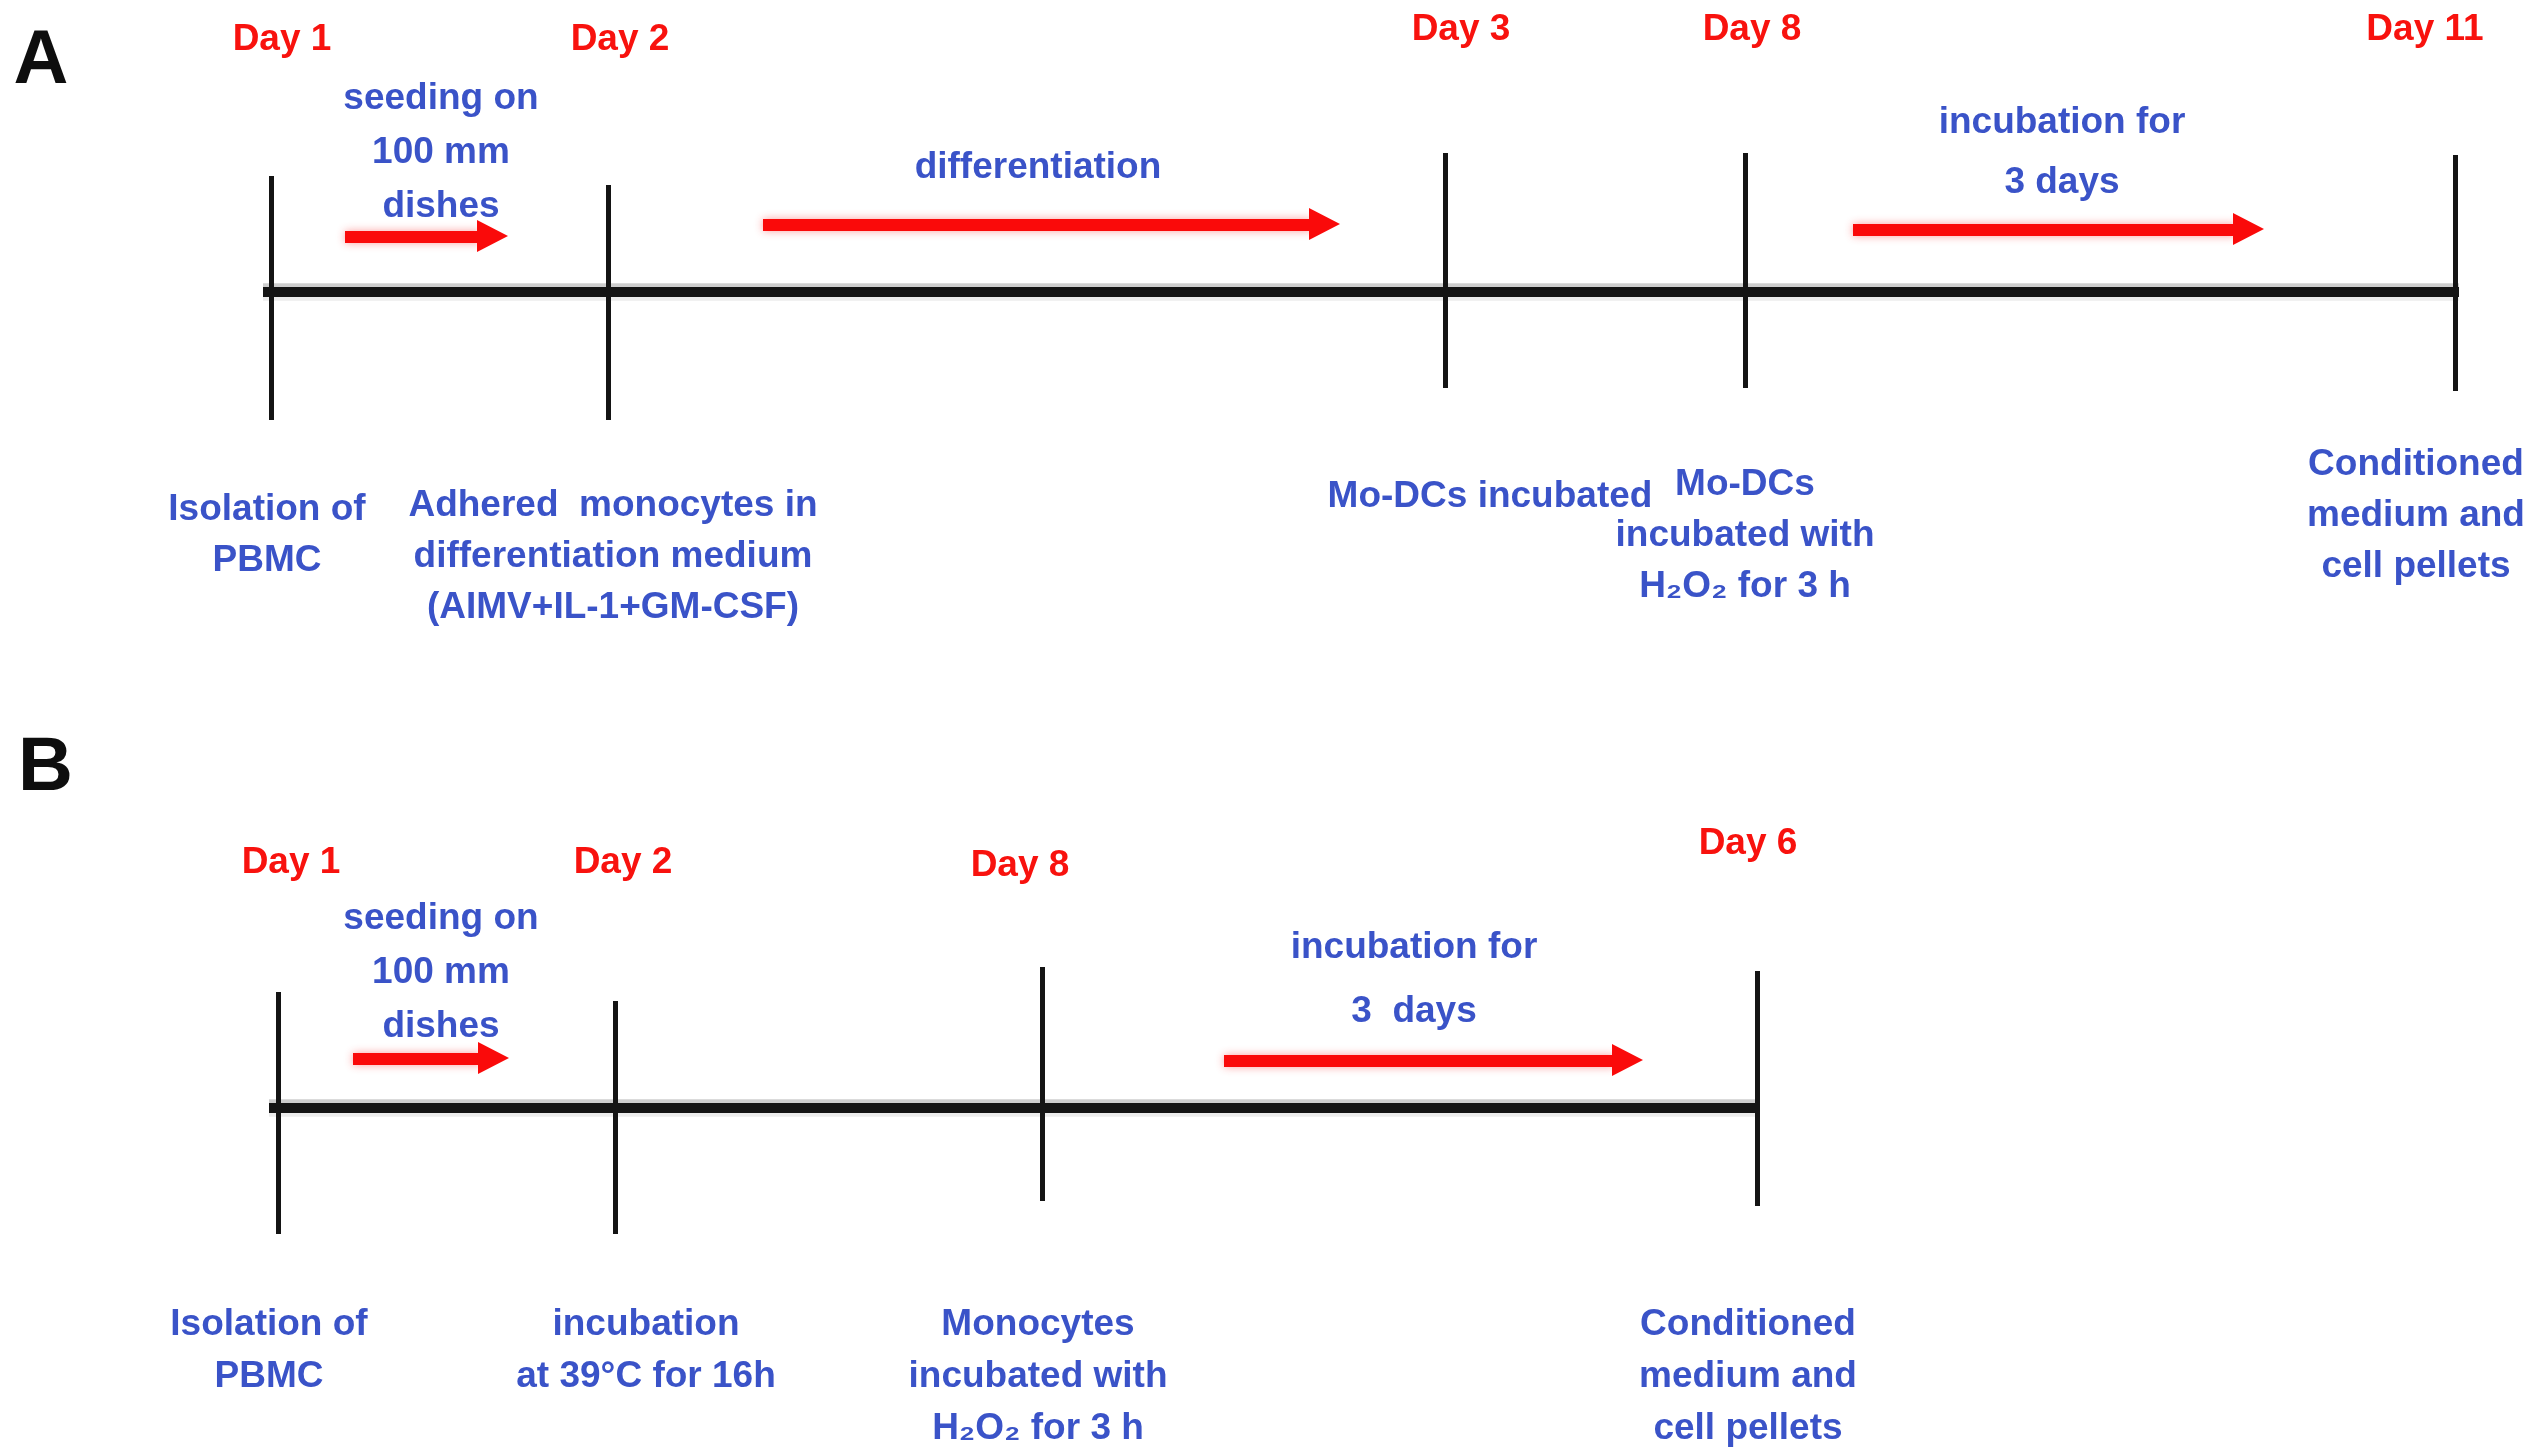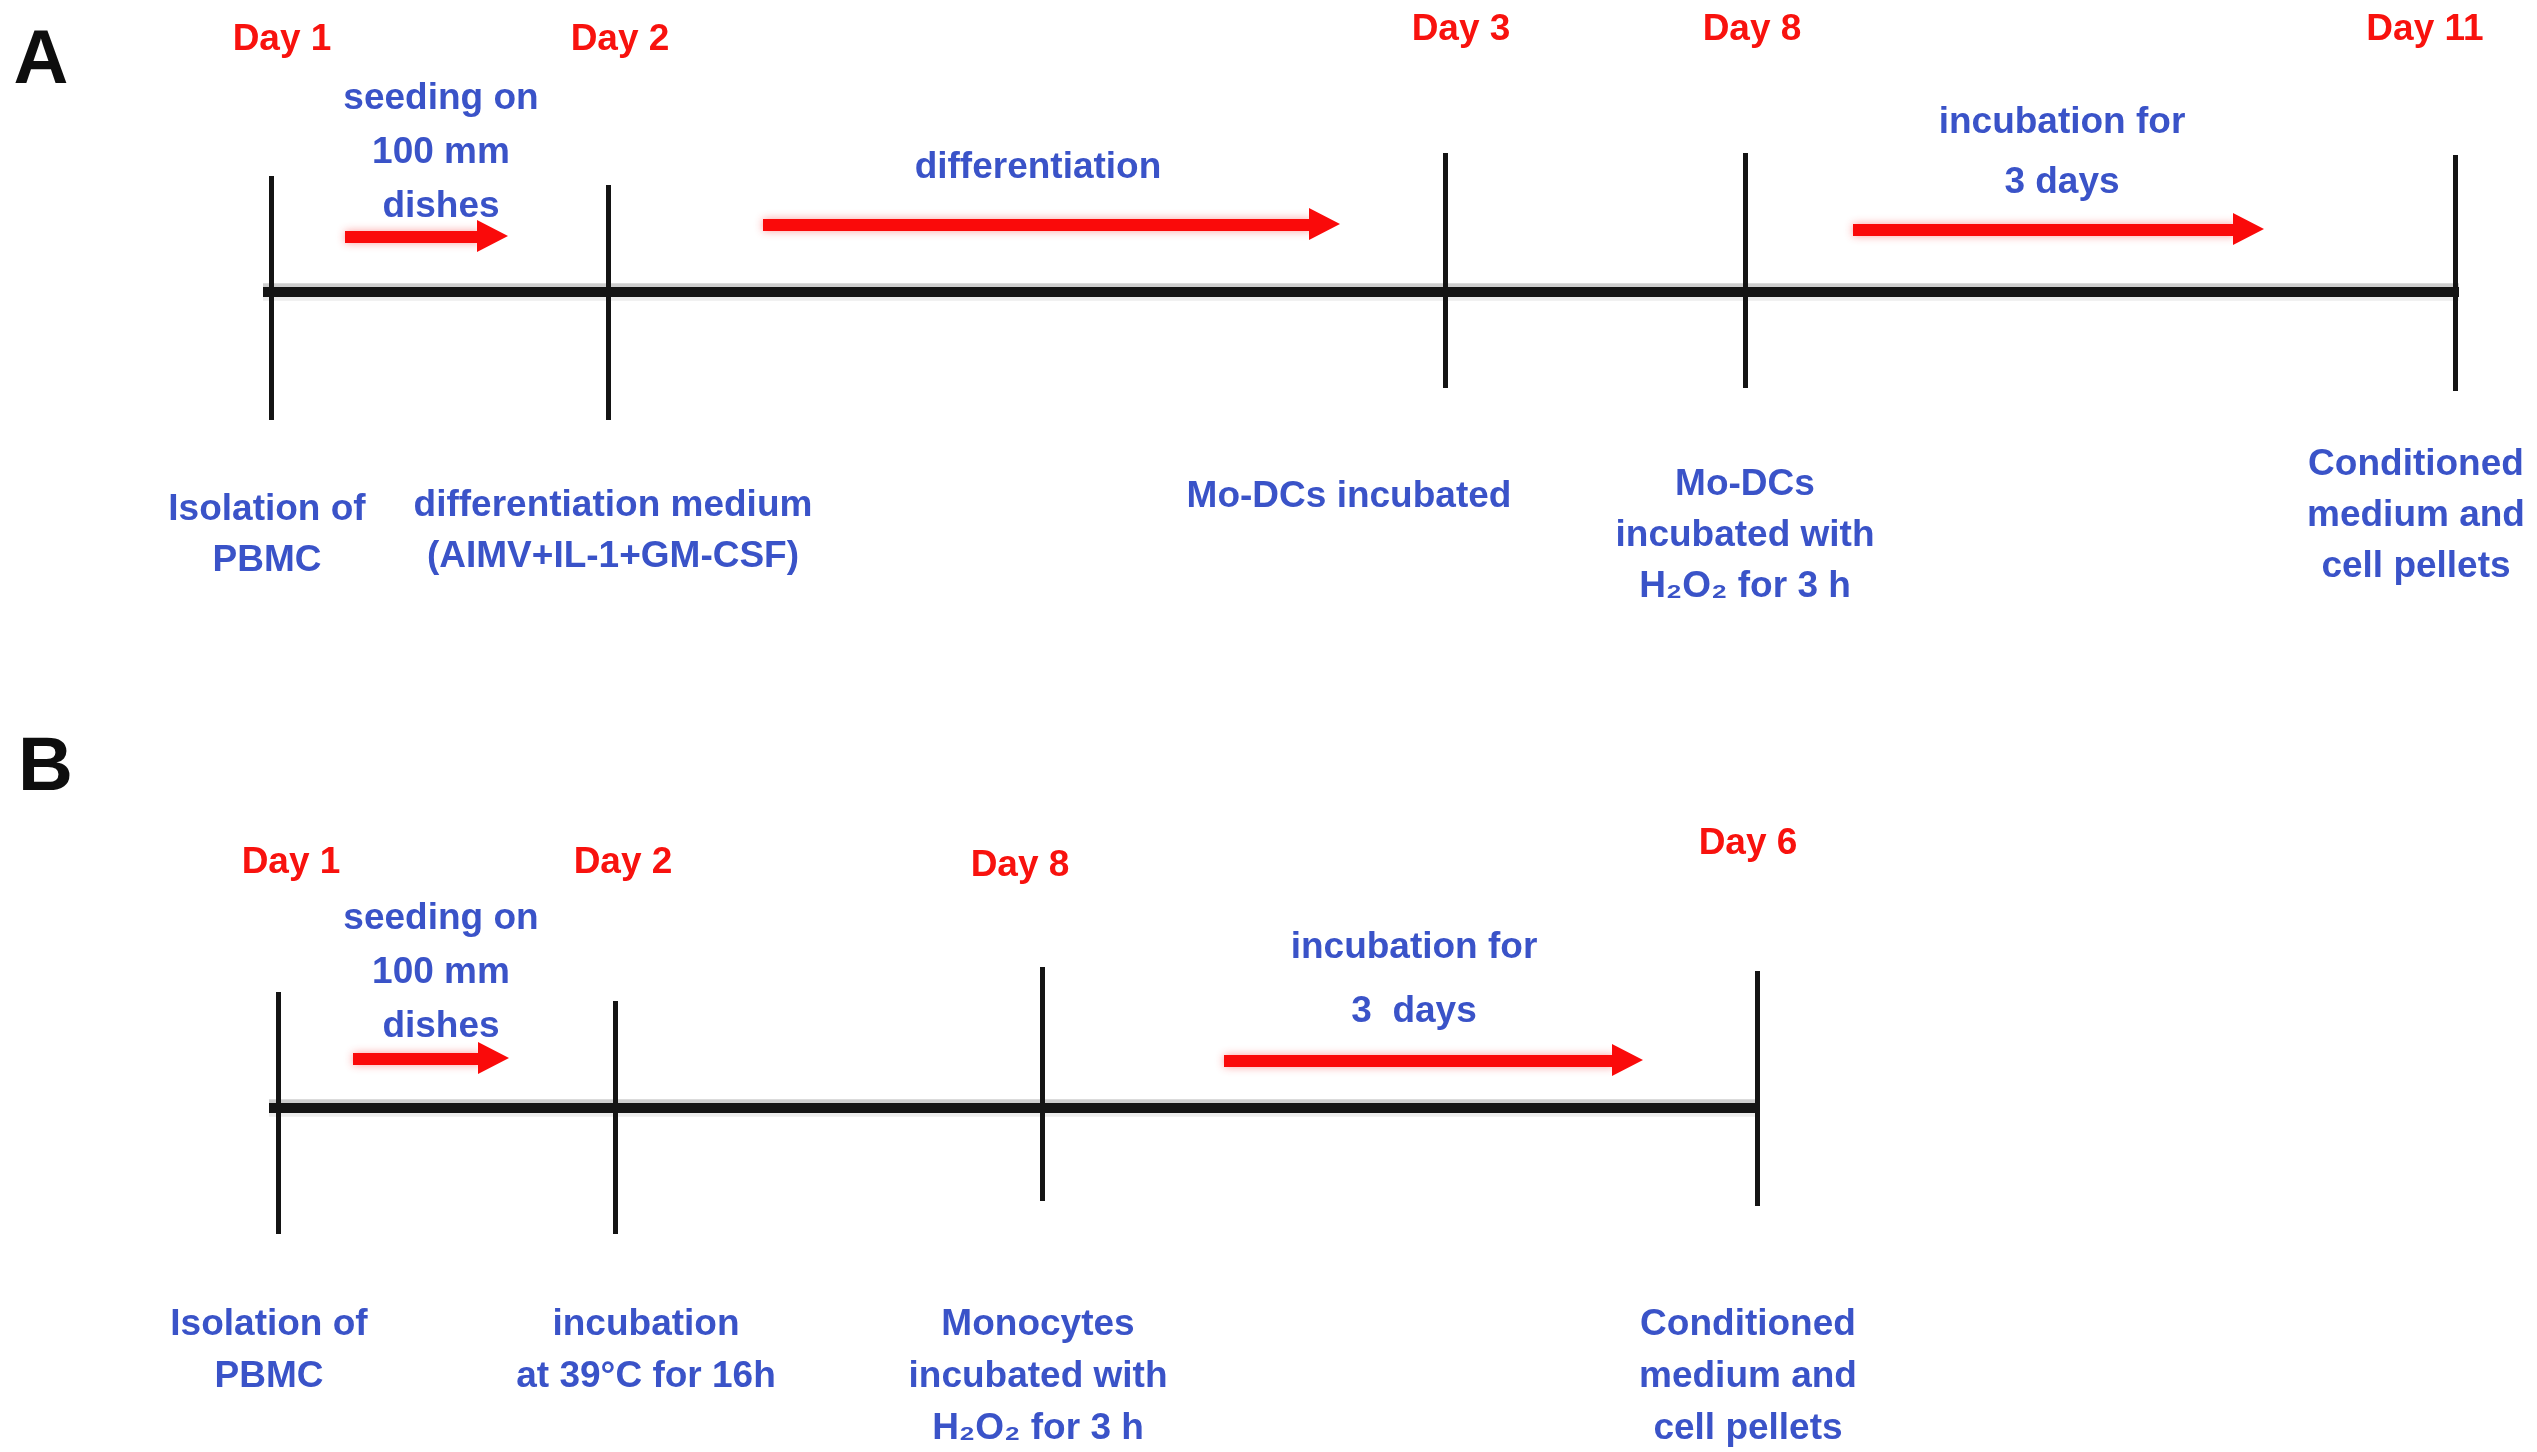--- a/index.html
+++ b/index.html
@@ -118,24 +118,25 @@
     <div class="arrow" style="left:1853px;top:213px;width:411px">
       <span class="shaft"></span>
       <span class="head"></span>
     </div>
 
     <div class="event" style="left:267px;top:482px">
       <span class="line">Isolation of</span>
       <span class="line">PBMC</span>
     </div>
     <div class="event" style="left:613px;top:478px">
+      <span class="line">Adhered  monocytes in</span>
       <span class="line">differentiation medium</span>
       <span class="line">(AIMV+IL-1+GM-CSF)</span>
     </div>
-    <div class="event" style="left:1349px;top:469px">
+    <div class="event" style="left:1490px;top:469px">
       <span class="line">Mo-DCs incubated</span>
     </div>
     <div class="event" style="left:1745px;top:457px">
       <span class="line">Mo-DCs</span>
       <span class="line">incubated with</span>
       <span class="line">H₂O₂ for 3 h</span>
     </div>
     <div class="event" style="left:2416px;top:437px">
       <span class="line">Conditioned</span>
       <span class="line">medium and</span>

